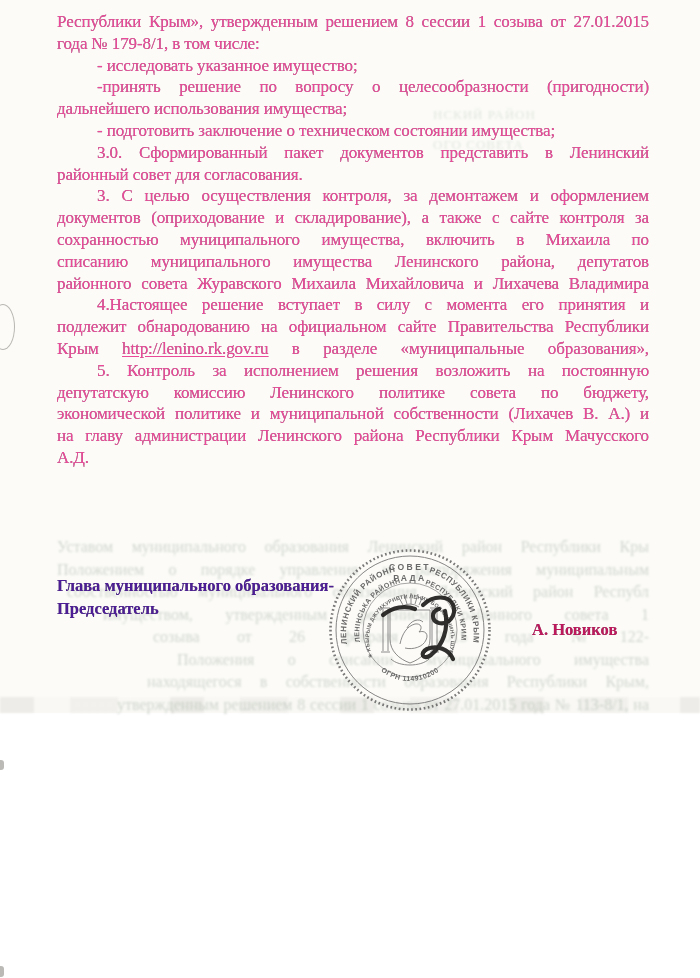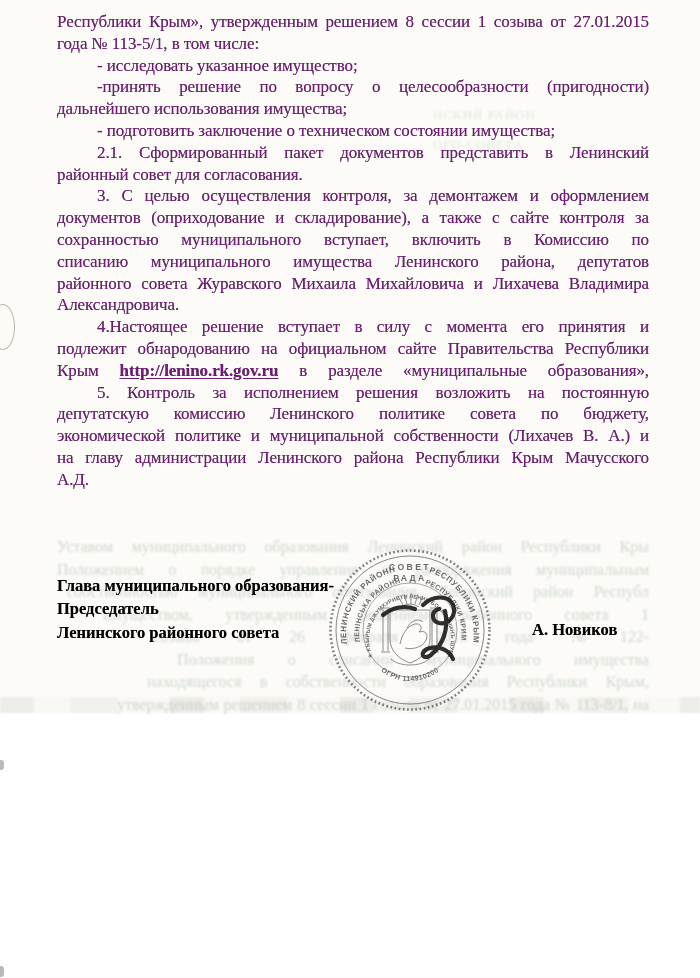--- a/index.html
+++ b/index.html
@@ -17,36 +17,36 @@
     position:absolute;left:0;top:697px;width:700px;height:16px;
     background:repeating-linear-gradient(90deg,
       rgba(110,110,100,0.10) 0 34px, rgba(110,110,100,0.02) 34px 70px,
       rgba(110,110,100,0.07) 70px 118px, rgba(110,110,100,0.015) 118px 170px);
     filter:blur(1px);
   }
   
   .text-block{
     position:absolute;left:57px;top:11px;width:592px;
     font-size:17px;line-height:21.8px;letter-spacing:-0.1px;
-    color:#701a75;
+    color:#ec4899;
     text-shadow:0 0 0.45px rgba(20,20,20,0.55);
   }
   .text-block .line{white-space:nowrap;}
   .text-block .line.j{white-space:normal;text-align:justify;text-align-last:justify;}
   .text-block .line.ind{padding-left:40px;}
-  .text-block .u{text-decoration:underline;text-underline-offset:2px;font-weight:bold;}
+  .text-block .u{text-decoration:underline;text-underline-offset:2px;}
   
   .sig-block{
     position:absolute;left:57px;top:574px;width:360px;
     font-size:16.5px;font-weight:bold;line-height:23.3px;
-    color:#000000;text-shadow:0 0 0.5px rgba(20,20,20,0.6);
+    color:#4c1d95;text-shadow:0 0 0.5px rgba(20,20,20,0.6);
   }
   .sig-name{
     position:absolute;left:532px;top:620px;
-    font-size:16.5px;font-weight:bold;color:#000000;
+    font-size:16.5px;font-weight:bold;color:#be185d;
     text-shadow:0 0 0.5px rgba(20,20,20,0.6);white-space:nowrap;
   }
   
   .bleed{
     position:absolute;left:57px;top:536px;width:592px;
     font-size:16px;line-height:22.5px;color:#7d917d;
     opacity:0.34;filter:blur(1.1px);
   }
   .bleed .bline{text-align:justify;text-align-last:justify;white-space:normal;overflow:hidden;height:22.5px;}
   .bleed-top{
@@ -83,47 +83,45 @@
     <div class="bline" style="padding-left: 10px;">собственностью муниципального образования Ленинский район Республ</div>
     <div class="bline" style="padding-left: 46px;">имуществом, утвержденным решением районного совета 1</div>
     <div class="bline" style="padding-left: 96px;">созыва от 26 февраля 2015 года №122-</div>
     <div class="bline" style="padding-left: 120px;">Положения о списании муниципального имущества</div>
     <div class="bline" style="padding-left: 90px;">находящегося в собственности образования Республики Крым,</div>
     <div class="bline" style="padding-left: 60px;">утвержденным решением 8 сессии 1 созыва от 27.01.2015 года № 113-8/1, на</div>
   </div>
 
 <div class="text-block" id="text-block">
     <div class="line j"><span>Республики Крым», утвержденным решением 8 сессии 1 созыва от 27.01.2015</span></div>
-    <div class="line"><span>года № 113-5/1, в том числе:</span></div>
+    <div class="line"><span>года № 179-8/1, в том числе:</span></div>
     <div class="line ind"><span>- исследовать указанное имущество;</span></div>
     <div class="line j ind"><span>-принять решение по вопросу о целесообразности (пригодности)</span></div>
     <div class="line"><span>дальнейшего использования имущества;</span></div>
     <div class="line ind"><span>- подготовить заключение о техническом состоянии имущества;</span></div>
-    <div class="line j ind"><span>2.1. Сформированный пакет документов представить в Ленинский</span></div>
+    <div class="line j ind"><span>3.0. Сформированный пакет документов представить в Ленинский</span></div>
     <div class="line"><span>районный совет для согласования.</span></div>
     <div class="line j ind"><span>3. С целью осуществления контроля, за демонтажем и оформлением</span></div>
     <div class="line j"><span>документов (оприходование и складирование), а также с сайте контроля за</span></div>
-    <div class="line j"><span>сохранностью муниципального вступает, включить в Комиссию по</span></div>
+    <div class="line j"><span>сохранностью муниципального имущества, включить в Михаила по</span></div>
     <div class="line j"><span>списанию муниципального имущества Ленинского района, депутатов</span></div>
     <div class="line j"><span>районного совета Журавского Михаила Михайловича и Лихачева Владимира</span></div>
-    <div class="line"><span>Александровича.</span></div>
     <div class="line j ind"><span>4.Настоящее решение вступает в силу с момента его принятия и</span></div>
     <div class="line j"><span>подлежит обнародованию на официальном сайте Правительства Республики</span></div>
     <div class="line j"><span>Крым </span><span class="u">http://lenino.rk.gov.ru</span><span> в разделе «муниципальные образования»,</span></div>
     <div class="line j ind"><span>5. Контроль за исполнением решения возложить на постоянную</span></div>
     <div class="line j"><span>депутатскую комиссию Ленинского политике совета по бюджету,</span></div>
     <div class="line j"><span>экономической политике и муниципальной собственности (Лихачев В. А.) и</span></div>
     <div class="line j"><span>на главу администрации Ленинского района Республики Крым Мачусского</span></div>
     <div class="line"><span>А.Д.</span></div>
   </div>
 
 <div class="sig-block">
   <div class="sig-line">Глава муниципального образования-</div>
   <div class="sig-line">Председатель</div>
-  <div class="sig-line">Ленинского районного совета</div>
 </div>
 <div class="sig-name">А. Новиков</div>
 
 <div class="seal-wrap">
   <svg width="166" height="166" viewBox="0 0 166 166">
     <defs>
       <path id="pOL" d="M 20,97 A 64,64 0 0 1 70,24" fill="none"></path>
       <path id="pOR" d="M 102,25 A 64,64 0 0 1 146,95" fill="none"></path>
       <path id="pIL" d="M 33,95 A 52,52 0 0 1 73,36" fill="none"></path>
       <path id="pIR" d="M 98,37 A 52,52 0 0 1 134,93" fill="none"></path>

